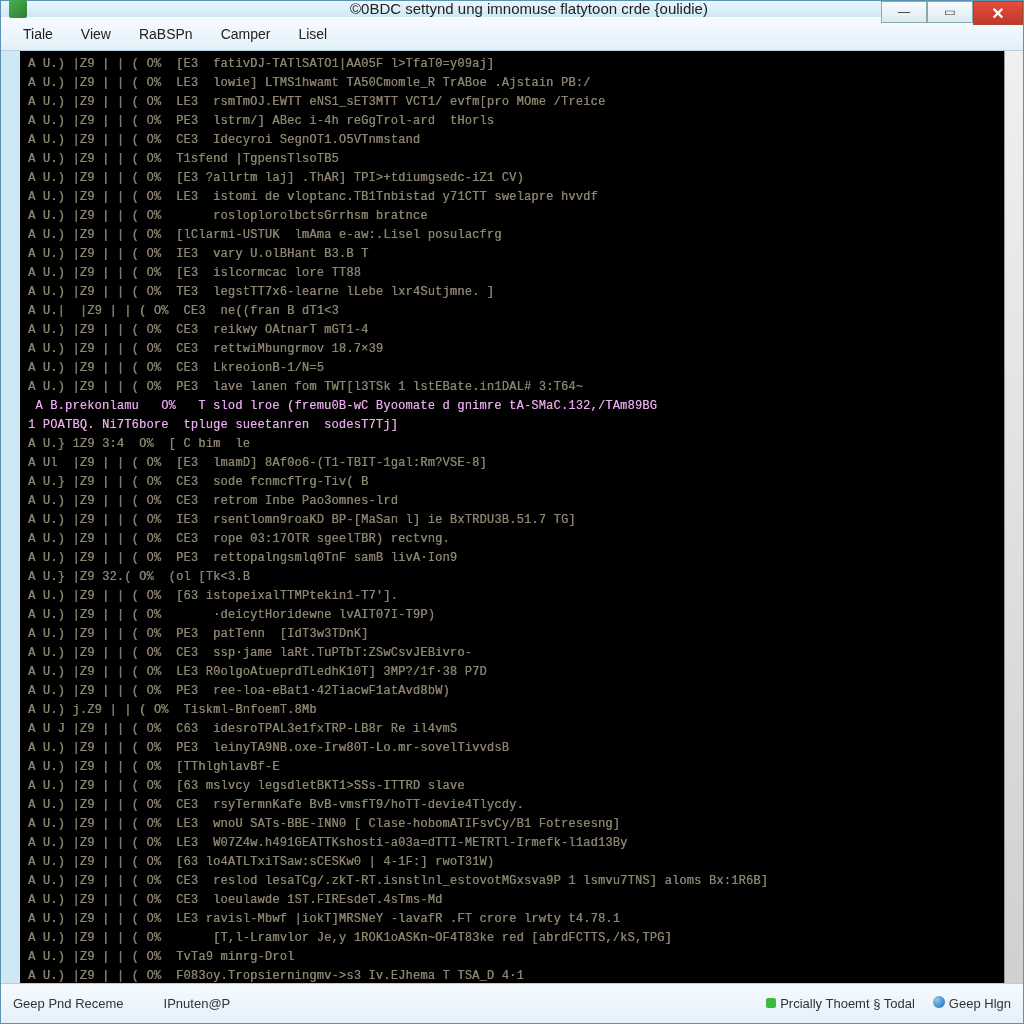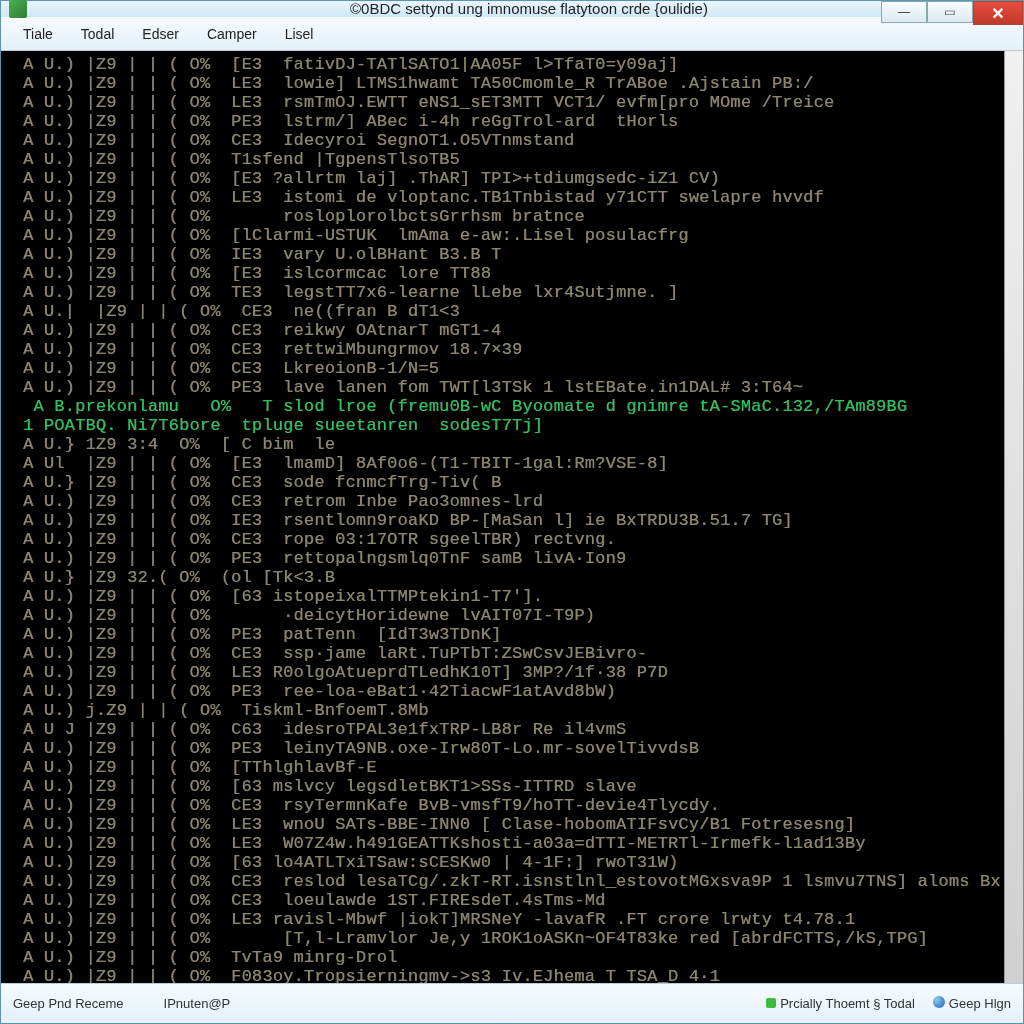--- a/index.html
+++ b/index.html
@@ -7,24 +7,24 @@
   .window { width:1024px; height:1024px; display:flex; flex-direction:column; background:#cfe8f6; border:1px solid #5a93b4; }
   .titlebar { height:16px; display:flex; align-items:center; background:linear-gradient(#eaf6fd,#cfe8f6); position:relative; }
   .app-icon { width:18px; height:18px; margin:0 8px; background:linear-gradient(135deg,#4caf50,#2e7d32); border-radius:2px; }
   .title-wrap { flex:1; text-align:center; }
   .title-text { font-size:15px; color:#222; }
   .win-controls { position:absolute; right:0; top:0; display:flex; height:28px; }
   .win-btn { width:46px; height:22px; margin-top:0; border:1px solid #8aa; background:linear-gradient(#f8fcff,#dceaf3); display:flex; align-items:center; justify-content:center; font-size:12px; color:#333; }
   .win-btn.close { background:linear-gradient(#e74c3c,#c0392b); color:#fff; border-color:#a43; width:50px; height:24px; font-size:16px; font-weight:bold; }
   .menubar { height:26px; background:linear-gradient(#f7fbff,#e3f0f9); display:flex; align-items:center; padding:16px 8px; border-top:1px solid #fff; border-bottom:1px solid #b7cfdc;text-align:right; }
   .menu-item { padding:3px 14px; font-size:14px; color:#222; }
-  .terminal { flex:1; background:#000; color:#8c8470; font-family:"Lucida Console","Courier New",monospace; font-size:17px; line-height:19px; padding:4px 0 4px 22px; overflow:hidden; white-space:pre; letter-spacing:0.2px; position:relative; }
+  .terminal { flex:1; background:#000; color:#8c8470; font-family:"Lucida Console","Courier New",monospace; font-size:12px; line-height:19px; padding:4px 0 4px 8px; overflow:hidden; white-space:pre; letter-spacing:0.2px; position:relative;margin-left:19px; }
   .terminal::after { content:""; position:absolute; right:0; top:0; bottom:0; width:18px; background:linear-gradient(#f0f0f0,#d0d0d0); border-left:1px solid #999; }
   .term-line { text-shadow:0.4px 0 0 #6d6653; }
-  .term-line.hl { color:#22c55e; }
+  .term-line.hl { color:#f0abfc; }
   .statusbar { height:40px; background:linear-gradient(#f7fbff,#e3f0f9); display:flex; align-items:center; padding:0 12px; font-size:13px; color:#333; border-top:1px solid #b7cfdc; }
   .status-left { flex:1; display:flex; gap:40px; }
   .status-right { display:flex; align-items:center; gap:18px;text-align:center; }
   .green-dot { width:10px; height:10px; background:#3dbb3d; border-radius:2px; display:inline-block; margin-right:4px; }
   .globe { width:12px; height:12px; border-radius:50%; background:radial-gradient(circle at 30% 30%,#8ecae6,#1565c0); display:inline-block; margin-right:4px; }
 </style>
 </head>
 <body>
 
 <div class="window">
@@ -36,22 +36,22 @@
     </div>
     <div class="win-controls">
       <div class="win-btn">—</div>
       <div class="win-btn max">▭</div>
       <div class="win-btn close">✕</div>
     </div>
   </div>
 
   <div class="menubar">
     <div class="menu-item">Tiale</div>
-    <div class="menu-item">Todal</div>
-    <div class="menu-item">Edser</div>
+    <div class="menu-item">View</div>
+    <div class="menu-item">RaBSPn</div>
     <div class="menu-item">Camper</div>
     <div class="menu-item">Lisel</div>
   </div>
 
   <div class="terminal" id="terminal"><div class="term-line">A U.) |Z9 | | ( O%  [E3  fativDJ-TATlSATO1|AA05F l&gt;TfaT0=y09aj]</div><div class="term-line">A U.) |Z9 | | ( O%  LE3  lowie] LTMS1hwamt TA50Cmomle_R TrABoe .Ajstain PB:/</div><div class="term-line">A U.) |Z9 | | ( O%  LE3  rsmTmOJ.EWTT eNS1_sET3MTT VCT1/ evfm[pro MOme /Treice</div><div class="term-line">A U.) |Z9 | | ( O%  PE3  lstrm/] ABec i-4h reGgTrol-ard  tHorls</div><div class="term-line">A U.) |Z9 | | ( O%  CE3  Idecyroi SegnOT1.O5VTnmstand</div><div class="term-line">A U.) |Z9 | | ( O%  T1sfend |TgpensTlsoTB5</div><div class="term-line">A U.) |Z9 | | ( O%  [E3 ?allrtm laj] .ThAR] TPI&gt;+tdiumgsedc-iZ1 CV)</div><div class="term-line">A U.) |Z9 | | ( O%  LE3  istomi de vloptanc.TB1Tnbistad y71CTT swelapre hvvdf</div><div class="term-line">A U.) |Z9 | | ( O%       rosloplorolbctsGrrhsm bratnce</div><div class="term-line">A U.) |Z9 | | ( O%  [lClarmi-USTUK  lmAma e-aw:.Lisel posulacfrg</div><div class="term-line">A U.) |Z9 | | ( O%  IE3  vary U.olBHant B3.B T</div><div class="term-line">A U.) |Z9 | | ( O%  [E3  islcormcac lore TT88</div><div class="term-line">A U.) |Z9 | | ( O%  TE3  legstTT7x6-learne lLebe lxr4Sutjmne. ]</div><div class="term-line">A U.|  |Z9 | | ( O%  CE3  ne((fran B dT1&lt;3</div><div class="term-line">A U.) |Z9 | | ( O%  CE3  reikwy OAtnarT mGT1-4</div><div class="term-line">A U.) |Z9 | | ( O%  CE3  rettwiMbungrmov 18.7×39</div><div class="term-line">A U.) |Z9 | | ( O%  CE3  LkreoionB-1/N=5</div><div class="term-line">A U.) |Z9 | | ( O%  PE3  lave lanen fom TWT[l3TSk 1 lstEBate.in1DAL# 3:T64~</div><div class="term-line hl"> A B.prekonlamu   O%   T slod lroe (fremu0B-wC Byoomate d gnimre tA-SMaC.132,/TAm89BG</div><div class="term-line hl">1 POATBQ. Ni7T6bore  tpluge sueetanren  sodesT7Tj]</div><div class="term-line">A U.} 1Z9 3:4  O%  [ C bim  le</div><div class="term-line">A Ul  |Z9 | | ( O%  [E3  lmamD] 8Af0o6-(T1-TBIT-1gal:Rm?VSE-8]</div><div class="term-line">A U.} |Z9 | | ( O%  CE3  sode fcnmcfTrg-Tiv( B</div><div class="term-line">A U.) |Z9 | | ( O%  CE3  retrom Inbe Pao3omnes-lrd</div><div class="term-line">A U.) |Z9 | | ( O%  IE3  rsentlomn9roaKD BP-[MaSan l] ie BxTRDU3B.51.7 TG]</div><div class="term-line">A U.) |Z9 | | ( O%  CE3  rope 03:17OTR sgeelTBR) rectvng.</div><div class="term-line">A U.) |Z9 | | ( O%  PE3  rettopalngsmlq0TnF samB livA·Ion9</div><div class="term-line">A U.} |Z9 32.( O%  (ol [Tk&lt;3.B</div><div class="term-line">A U.) |Z9 | | ( O%  [63 istopeixalTTMPtekin1-T7'].</div><div class="term-line">A U.) |Z9 | | ( O%       ·deicytHoridewne lvAIT07I-T9P)</div><div class="term-line">A U.) |Z9 | | ( O%  PE3  patTenn  [IdT3w3TDnK]</div><div class="term-line">A U.) |Z9 | | ( O%  CE3  ssp·jame laRt.TuPTbT:ZSwCsvJEBivro-</div><div class="term-line">A U.) |Z9 | | ( O%  LE3 R0olgoAtueprdTLedhK10T] 3MP?/1f·38 P7D</div><div class="term-line">A U.) |Z9 | | ( O%  PE3  ree-loa-eBat1·42TiacwF1atAvd8bW)</div><div class="term-line">A U.) j.Z9 | | ( O%  Tiskml-BnfoemT.8Mb</div><div class="term-line">A U J |Z9 | | ( O%  C63  idesroTPAL3e1fxTRP-LB8r Re il4vmS</div><div class="term-line">A U.) |Z9 | | ( O%  PE3  leinyTA9NB.oxe-Irw80T-Lo.mr-sovelTivvdsB</div><div class="term-line">A U.) |Z9 | | ( O%  [TThlghlavBf-E</div><div class="term-line">A U.) |Z9 | | ( O%  [63 mslvcy legsdletBKT1&gt;SSs-ITTRD slave</div><div class="term-line">A U.) |Z9 | | ( O%  CE3  rsyTermnKafe BvB-vmsfT9/hoTT-devie4Tlycdy.</div><div class="term-line">A U.) |Z9 | | ( O%  LE3  wnoU SATs-BBE-INN0 [ Clase-hobomATIFsvCy/B1 Fotresesng]</div><div class="term-line">A U.) |Z9 | | ( O%  LE3  W07Z4w.h491GEATTKshosti-a03a=dTTI-METRTl-Irmefk-l1ad13By</div><div class="term-line">A U.) |Z9 | | ( O%  [63 lo4ATLTxiTSaw:sCESKw0 | 4-1F:] rwoT31W)</div><div class="term-line">A U.) |Z9 | | ( O%  CE3  reslod lesaTCg/.zkT-RT.isnstlnl_estovotMGxsva9P 1 lsmvu7TNS] aloms Bx:1R6B]</div><div class="term-line">A U.) |Z9 | | ( O%  CE3  loeulawde 1ST.FIREsdeT.4sTms-Md</div><div class="term-line">A U.) |Z9 | | ( O%  LE3 ravisl-Mbwf |iokT]MRSNeY -lavafR .FT crore lrwty t4.78.1</div><div class="term-line">A U.) |Z9 | | ( O%       [T,l-Lramvlor Je,y 1ROK1oASKn~OF4T83ke red [abrdFCTTS,/kS,TPG]</div><div class="term-line">A U.) |Z9 | | ( O%  TvTa9 minrg-Drol</div><div class="term-line">A U.) |Z9 | | ( O%  F083oy.Tropsierningmv-&gt;s3 Iv.EJhema T TSA_D 4·1</div><div class="term-line">A U.) |Z9 | | ( O%  Chenpteun vtIdTBF:Sareilneraxs [RaBSPn(L%:K,oreme.BTP,/T·WBTgg</div><div class="term-line"></div></div>
 
   <div class="statusbar">
     <div class="status-left">
       <span>Geep Pnd Receme</span>
       <span>IPnuten@P</span>

